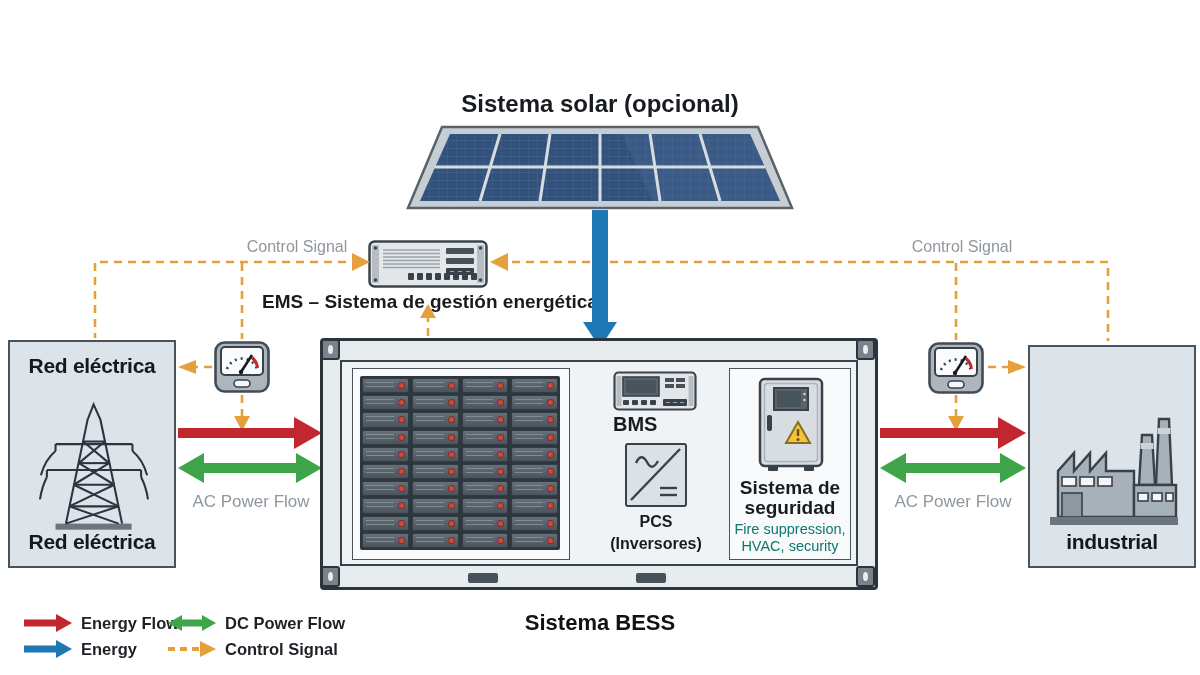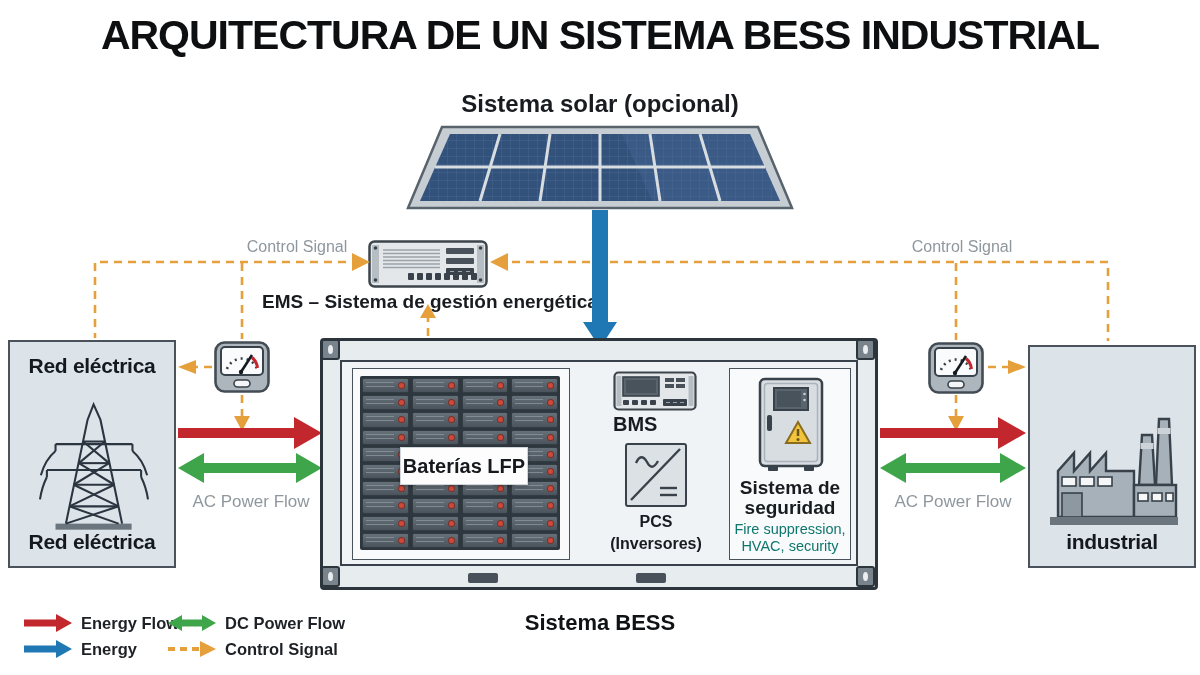--- a/index.html
+++ b/index.html
@@ -52,21 +52,20 @@
     line-height:16.5px;color:#0f766e;}
   .bess-label{left:440px;top:610px;width:320px;text-align:center;font-size:22px;font-weight:700;color:#101316;}
   .legend-item{display:flex;align-items:center;gap:9px;font-size:16.5px;font-weight:600;color:#1d2126;}
   svg{display:block;}
 </style>
 </head>
 <body>
 
 <div id="canvas">
 
-  <div class="abs title">ARQUITECTURA DE UN SISTEMA BESS INDUSTRIAL</div>
 
   <div class="abs solar-label">Sistema solar (opcional)</div>
 
   <div class="abs" style="left:402px;top:124px;width:396px;height:90px;">
     <svg width="396" height="90" viewBox="0 0 396 90">
       <defs>
         <pattern id="pvgrid" width="9" height="8" patternUnits="userSpaceOnUse">
           <path d="M9 0H0V8" fill="none" stroke="#4a6b96" stroke-width="1"></path>
         </pattern>
         <clipPath id="pvclip">
@@ -312,21 +311,20 @@
           <div class="module"></div>
           <div class="module"></div>
           <div class="module"></div>
           <div class="module"></div>
           <div class="module"></div>
           <div class="module"></div>
           <div class="module"></div>
         </div>
       </div>
   </div>
-  <div class="abs bat-label">Baterías LFP</div>
 
   <div class="abs" style="left:613px;top:371px;width:84px;height:40px;">
     <svg width="84" height="40" viewBox="0 0 84 40">
       <rect x="1.5" y="1.5" width="81" height="37" rx="4" fill="#e3e7ea" stroke="#3c444c" stroke-width="2.2"></rect>
       <rect x="3.5" y="5" width="5" height="30" fill="#b6bec4"></rect>
       <rect x="75.5" y="5" width="5" height="30" fill="#b6bec4"></rect>
       <rect x="10" y="6" width="36" height="19" fill="#5a646c" stroke="#39424a" stroke-width="1.6"></rect>
       <rect x="13" y="9" width="30" height="13" fill="#49535b"></rect>
       <g fill="#49525a">
         <rect x="52" y="7" width="9" height="4"></rect>

